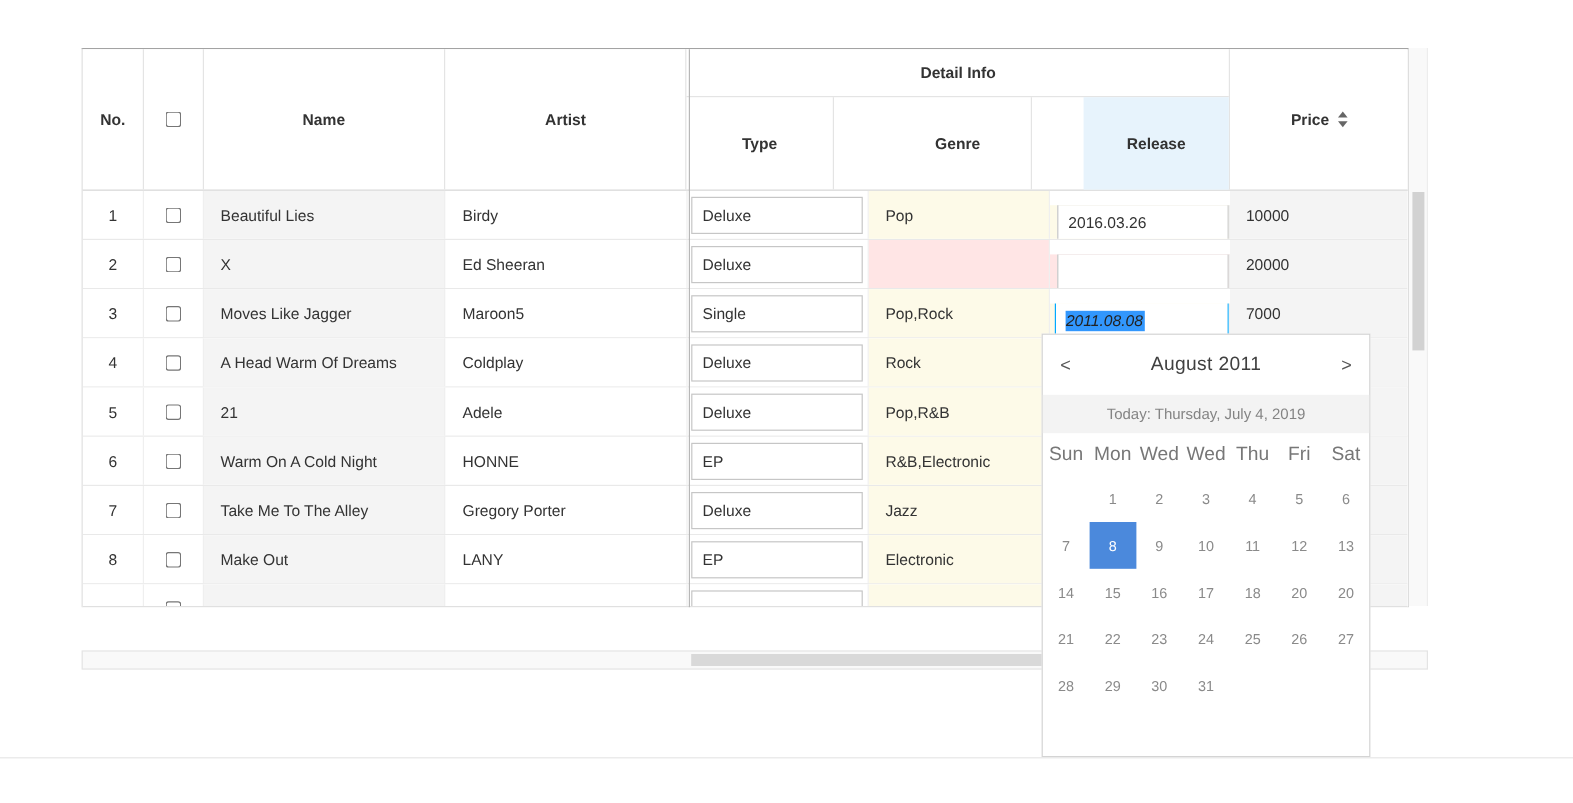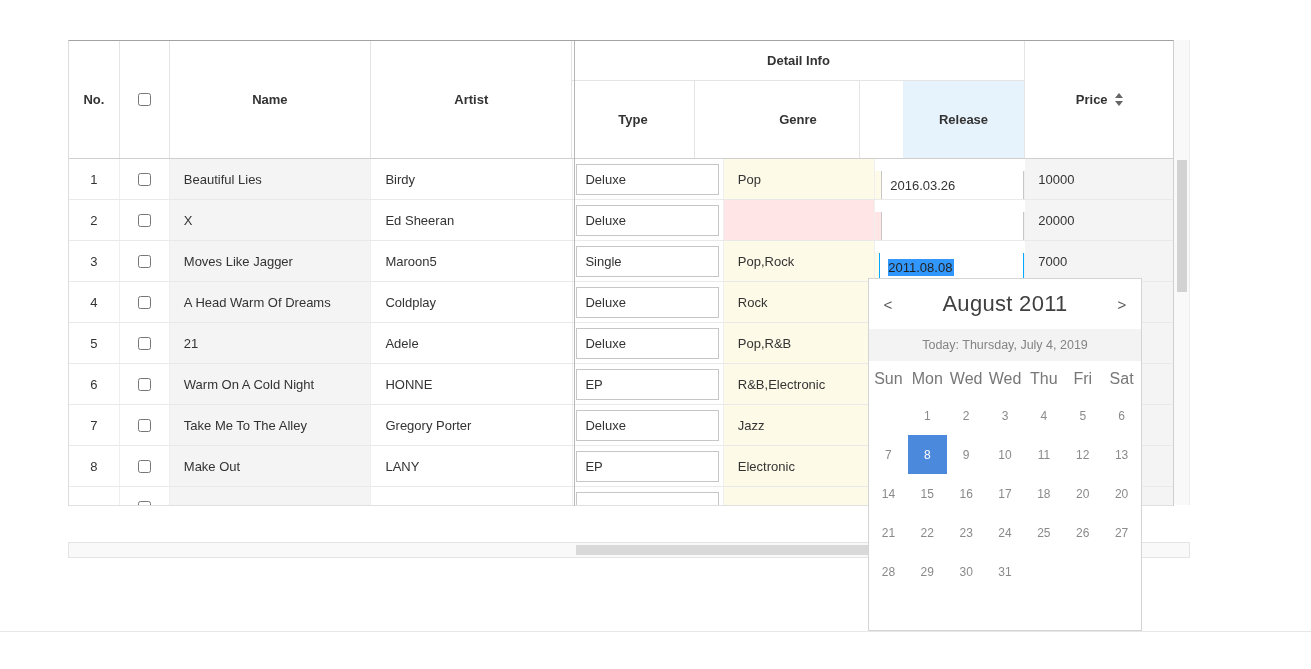--- a/index.html
+++ b/index.html
@@ -35,38 +35,38 @@
   .c-artist{width:202px; padding-left:14px;}
   .c-type{width:151px; justify-content:center;}
   .c-genre{width:151px; padding-left:14px; background:#fdfae8;}
   .c-rel{width:151px; justify-content:flex-end; background:#fdfae8;margin-top:12px;}
   .c-price{width:148px; padding-left:13px; background:#f4f4f4; border-right:none;}
   .invalid{ background:#ffe5e5 !important; }
 
   .cell-input { width:143px; height:31px; border:1px solid #c6c6c6; background:#fff;
                 font-family:"Liberation Sans", sans-serif; font-size:13px; color:#333; padding:0 0 0 8px; }
   .date-editing { width:145px; height:32px; border:1px solid #00a9ff; background:#fff;
-                  display:flex; align-items:center; padding-left:8px; }
+                  display:flex; align-items:center; padding-left:8px;font-style:italic; }
   .date-editing .sel { background:#3297fd; color:#222; font-size:13px; padding:1px 2px 1px 0; }
 
   input[type=checkbox]{ width:13px; height:13px; }
 
   .frozen-divider { position:absolute; left:505px; top:0; width:1px; height:465px; background:#b7b7b7; z-index:4; }
 
   
   .vscroll { position:absolute; left:1174px; top:40px; width:16px; height:465px; background:#f9f9f9; border-right:1px solid #ededed; }
   .vthumb { position:absolute; left:3px; top:120px; width:10px; height:132px; background:#d2d2d2; }
   .hscroll { position:absolute; left:68px; top:542px; width:1122px; height:16px; background:#f9f9f9; border:1px solid #e4e4e4; }
   .hthumb { position:absolute; left:507px; top:2px; width:435px; height:10px; background:#d9d9d9; }
 
   
   .calendar { position:absolute; left:868px; top:278px; width:274px; height:353px;
               background:#fff; border:1px solid #d4d4d4; z-index:20; }
   .cal-head { position:relative; height:50px; display:flex; align-items:center; justify-content:center; }
-  .cal-title { font-size:22px; color:#404040; letter-spacing:0.3px;text-align:center; }
+  .cal-title { font-size:16px; color:#404040; letter-spacing:0.3px;text-align:center; }
   .cal-nav { position:absolute; top:0; width:34px; height:50px; display:flex; align-items:center; justify-content:center;
              font-size:15px; color:#555; cursor:pointer; }
   .cal-prev{ left:2px; } .cal-next{ right:2px; }
   .cal-today { height:32px; background:#f3f3f3; display:flex; align-items:center; justify-content:center;
                font-size:12.5px; color:#848484;text-align:right; }
   .cal-days { display:flex; height:35px; align-items:center; }
   .cal-dow { flex:1; text-align:center; font-size:16px; color:#777; }
   .cal-week { display:flex; height:39px; }
   .cal-cell { flex:1; display:flex; align-items:center; justify-content:center; font-size:12px; color:#8a8a8a; cursor:pointer; }
   .cal-cell.selected { background:#4b89dc; color:#fff; }

